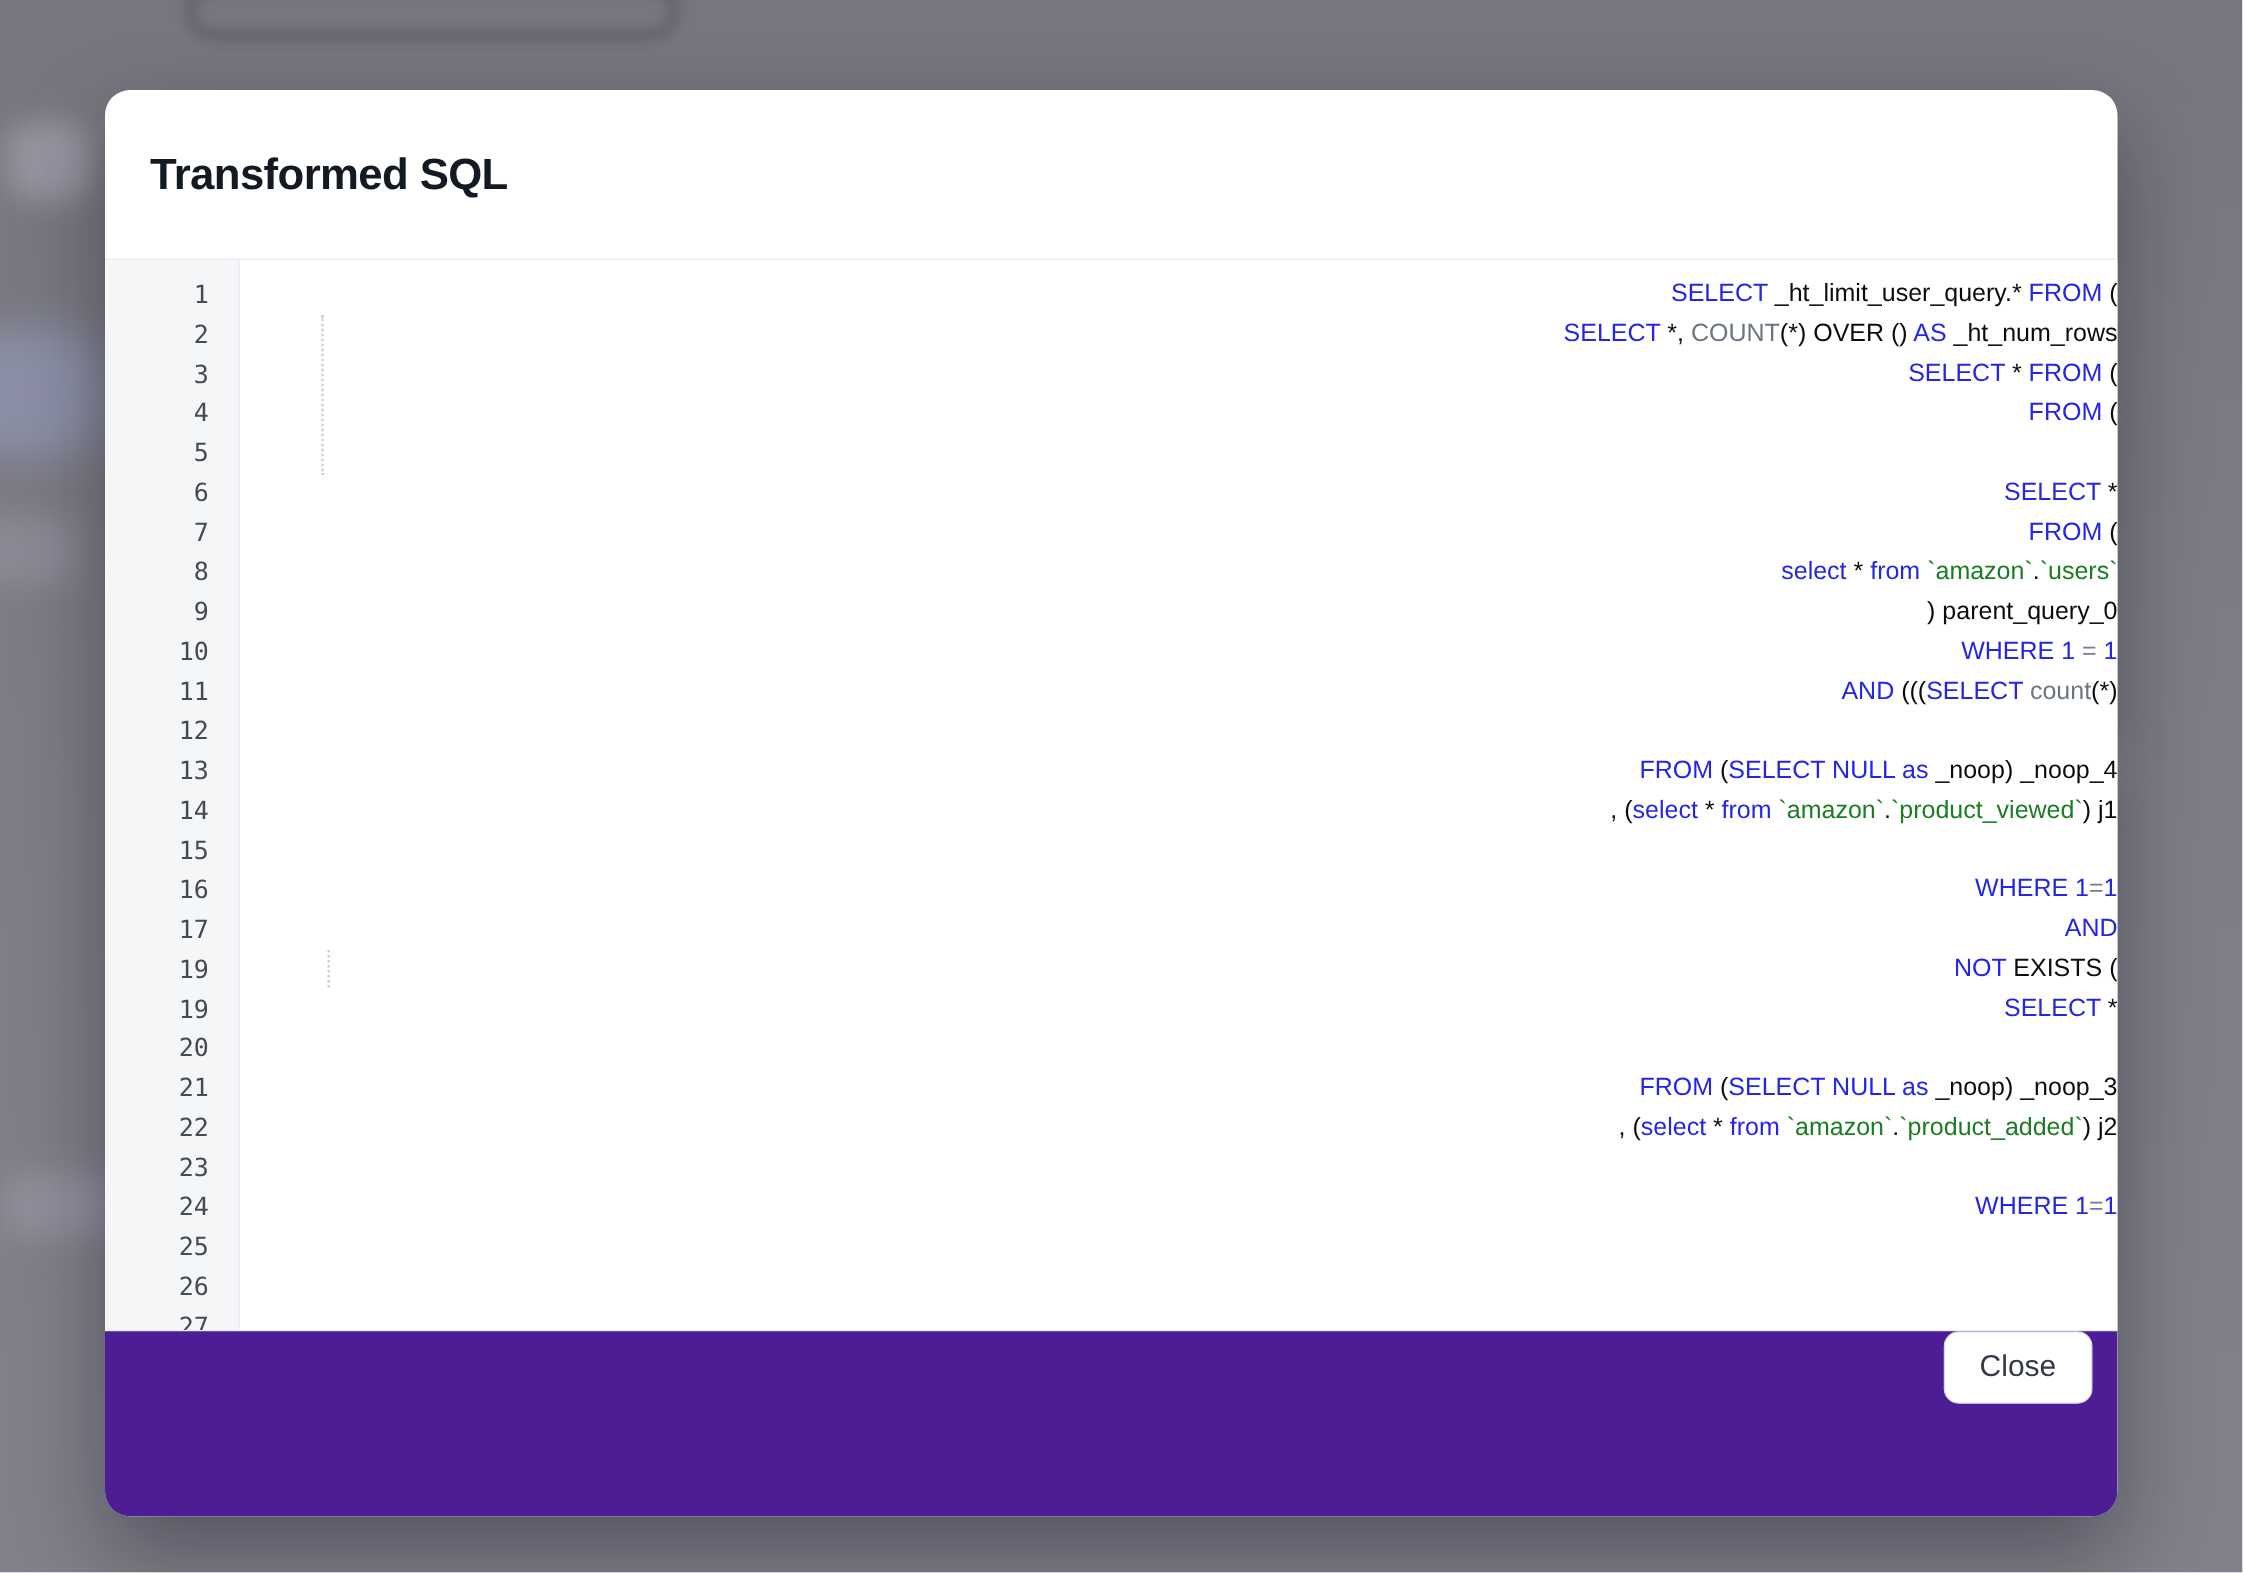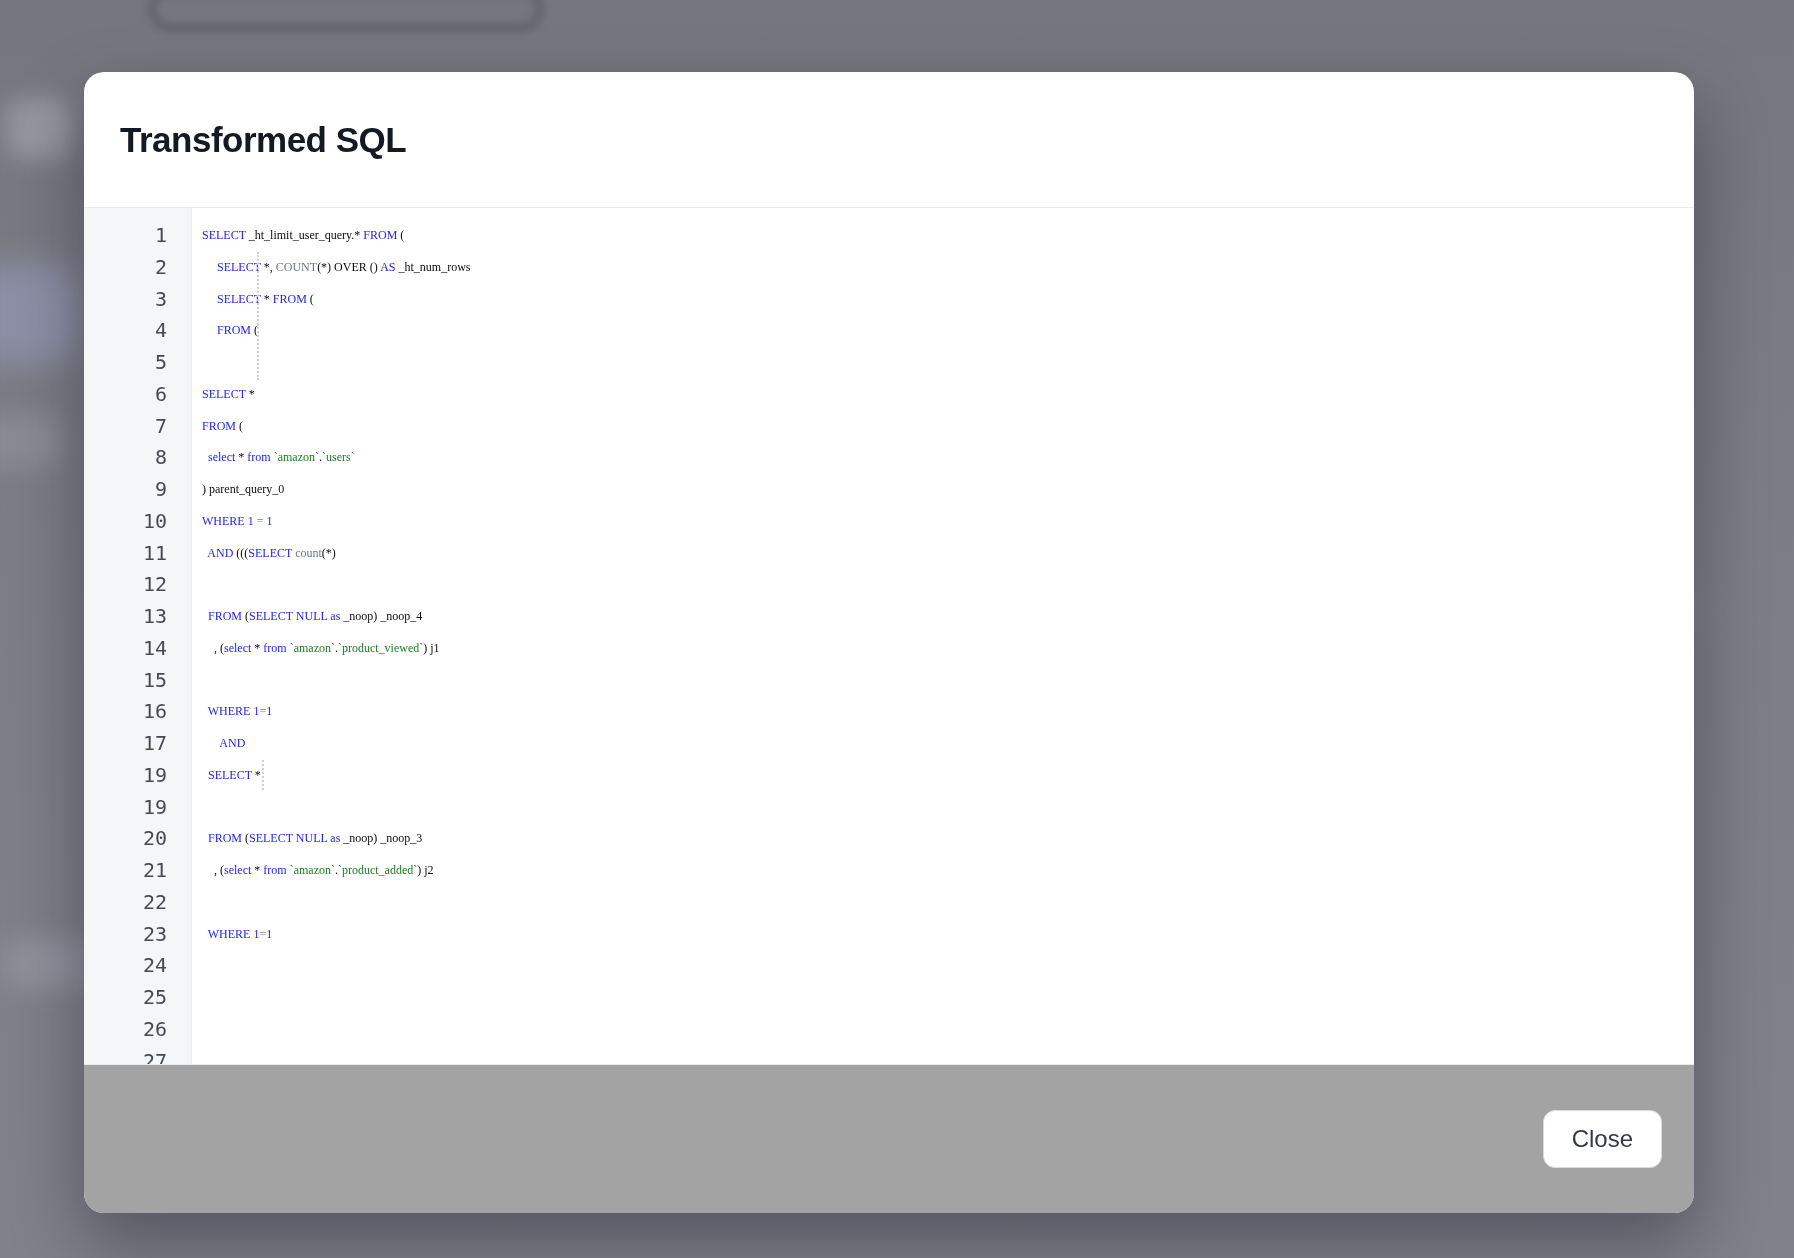--- a/index.html
+++ b/index.html
@@ -26,29 +26,29 @@
                   border-bottom:1px solid #e9ebf1; }
   .modal-title { font-size:35px; font-weight:700; color:#141a24; letter-spacing:-.5px; }
 
   .code-region { flex:0 0 856px; display:flex; overflow:hidden; background:#ffffff; }
   .gutter { flex:0 0 108px; background:#f5f6f8; border-right:1px solid #ebecf0;
             padding:12px 24px 0 0; text-align:right;
             font-family:"DejaVu Sans Mono", monospace; font-size:20px; line-height:31.75px;
             color:#444b55; }
   .gutter .ln { height:31.75px; }
   .code-lines { position:relative; flex:1; padding:12px 0 0 10px; overflow:hidden;
-                font-family:Liberation Serif, serif; font-size:12px; line-height:31.75px;
-                color:#0b0c0f; }
+                font-family:Liberation Sans, sans-serif; font-size:20px; line-height:31.75px;
+                color:#0b0c0f;text-align:right; }
   .cl { height:31.75px; white-space:pre; }
   .indent-guide { position:absolute; width:0; border-left:2px dotted #cfd0d7; }
   .guide-a { left:65px; top:43.75px; height:128px; }
   .guide-b { left:70px; top:551.75px; height:30px; }
 
-  .modal-footer { flex:1 1 auto; display:flex; align-items:center; justify-content:flex-end;
-                  padding-right:32px; border-top:1px solid #e9ebf1; background:#a3a3a3; }
+  .modal-footer { flex:1 1 auto; display:flex; justify-content:flex-end;
+                  padding-right:20px; border-top:1px solid #e9ebf1; background:#4c1d95; }
   .close-btn { height:58px; padding:0 28px; background:#ffffff; border:1.5px solid #d8dbe2;
                border-radius:12px; font-family:"Liberation Sans", sans-serif; font-size:24px;
                color:#333a46; cursor:pointer; }
 </style>
 </head>
 <body>
 
 <div class="backdrop">
   <div class="bg-shape bg-topbar"></div>
   <div class="bg-shape bg-blob1"></div>
@@ -106,20 +106,21 @@
         <div class="cl"><span style="color: rgb(11, 12, 15);">  </span><span style="color: rgb(35, 38, 228);">select</span><span style="color: rgb(11, 12, 15);"> * </span><span style="color: rgb(35, 38, 228);">from</span><span style="color: rgb(11, 12, 15);"> </span><span style="color: rgb(27, 125, 35);">`amazon`</span><span style="color: rgb(11, 12, 15);">.</span><span style="color: rgb(27, 125, 35);">`users`</span></div>
         <div class="cl"><span style="color: rgb(11, 12, 15);">) parent_query_0</span></div>
         <div class="cl"><span style="color: rgb(35, 38, 228);">WHERE</span><span style="color: rgb(11, 12, 15);"> </span><span style="color: rgb(35, 38, 228);">1</span><span style="color: rgb(11, 12, 15);"> </span><span style="color: rgb(116, 127, 138);">=</span><span style="color: rgb(11, 12, 15);"> </span><span style="color: rgb(35, 38, 228);">1</span></div>
         <div class="cl"><span style="color: rgb(11, 12, 15);">  </span><span style="color: rgb(35, 38, 228);">AND</span><span style="color: rgb(11, 12, 15);"> (((</span><span style="color: rgb(35, 38, 228);">SELECT</span><span style="color: rgb(11, 12, 15);"> </span><span style="color: rgb(107, 118, 132);">count</span><span style="color: rgb(11, 12, 15);">(*)</span></div>
         <div class="cl"></div>
         <div class="cl"><span style="color: rgb(11, 12, 15);">  </span><span style="color: rgb(35, 38, 228);">FROM</span><span style="color: rgb(11, 12, 15);"> (</span><span style="color: rgb(35, 38, 228);">SELECT</span><span style="color: rgb(11, 12, 15);"> </span><span style="color: rgb(35, 38, 228);">NULL</span><span style="color: rgb(11, 12, 15);"> </span><span style="color: rgb(35, 38, 228);">as</span><span style="color: rgb(11, 12, 15);"> _noop) _noop_4</span></div>
         <div class="cl"><span style="color: rgb(11, 12, 15);">    , (</span><span style="color: rgb(35, 38, 228);">select</span><span style="color: rgb(11, 12, 15);"> * </span><span style="color: rgb(35, 38, 228);">from</span><span style="color: rgb(11, 12, 15);"> </span><span style="color: rgb(27, 125, 35);">`amazon`</span><span style="color: rgb(11, 12, 15);">.</span><span style="color: rgb(27, 125, 35);">`product_viewed`</span><span style="color: rgb(11, 12, 15);">) j1</span></div>
         <div class="cl"></div>
         <div class="cl"><span style="color: rgb(11, 12, 15);">  </span><span style="color: rgb(35, 38, 228);">WHERE</span><span style="color: rgb(11, 12, 15);"> </span><span style="color: rgb(35, 38, 228);">1</span><span style="color: rgb(116, 127, 138);">=</span><span style="color: rgb(35, 38, 228);">1</span></div>
         <div class="cl"><span style="color: rgb(11, 12, 15);">      </span><span style="color: rgb(35, 38, 228);">AND</span></div>
+        <div class="cl"><span style="color: rgb(35, 38, 228);">NOT</span><span style="color: rgb(11, 12, 15);"> EXISTS (</span></div>
         <div class="cl"><span style="color: rgb(11, 12, 15);">  </span><span style="color: rgb(35, 38, 228);">SELECT</span><span style="color: rgb(11, 12, 15);"> *</span></div>
         <div class="cl"></div>
         <div class="cl"><span style="color: rgb(11, 12, 15);">  </span><span style="color: rgb(35, 38, 228);">FROM</span><span style="color: rgb(11, 12, 15);"> (</span><span style="color: rgb(35, 38, 228);">SELECT</span><span style="color: rgb(11, 12, 15);"> </span><span style="color: rgb(35, 38, 228);">NULL</span><span style="color: rgb(11, 12, 15);"> </span><span style="color: rgb(35, 38, 228);">as</span><span style="color: rgb(11, 12, 15);"> _noop) _noop_3</span></div>
         <div class="cl"><span style="color: rgb(11, 12, 15);">    , (</span><span style="color: rgb(35, 38, 228);">select</span><span style="color: rgb(11, 12, 15);"> * </span><span style="color: rgb(35, 38, 228);">from</span><span style="color: rgb(11, 12, 15);"> </span><span style="color: rgb(27, 125, 35);">`amazon`</span><span style="color: rgb(11, 12, 15);">.</span><span style="color: rgb(27, 125, 35);">`product_added`</span><span style="color: rgb(11, 12, 15);">) j2</span></div>
         <div class="cl"></div>
         <div class="cl"><span style="color: rgb(11, 12, 15);">  </span><span style="color: rgb(35, 38, 228);">WHERE</span><span style="color: rgb(11, 12, 15);"> </span><span style="color: rgb(35, 38, 228);">1</span><span style="color: rgb(116, 127, 138);">=</span><span style="color: rgb(35, 38, 228);">1</span></div>
       </div>
   </div>
 
   <div class="modal-footer">

